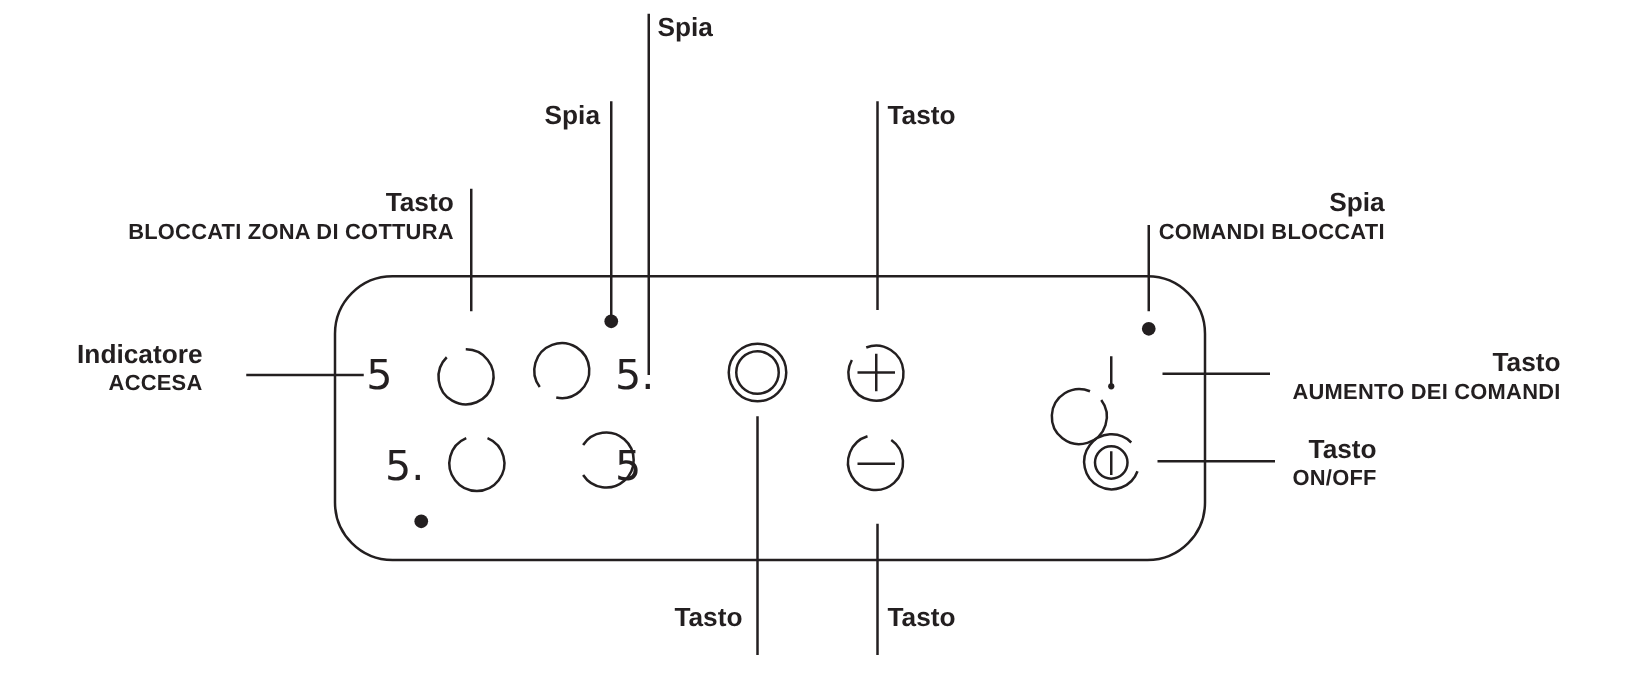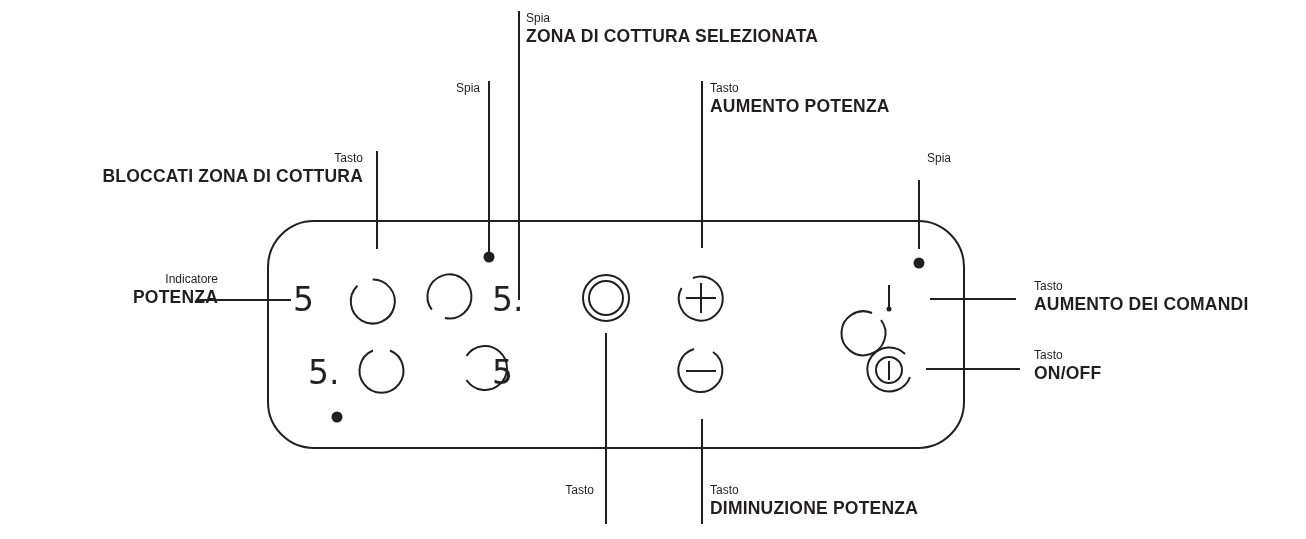--- a/index.html
+++ b/index.html
@@ -1,19 +1,19 @@
 <!DOCTYPE html>
 <html><head>
 <meta charset="utf-8">
 <style>
   html, body { margin:0; padding:0; background:#ffffff; }
   body { width:1306px; height:539px; position:relative; overflow:hidden; font-family:"Liberation Sans", sans-serif; color:#231f20; }
   svg.art { position:absolute; left:0; top:0; }
   .lbl { position:absolute; line-height:1; white-space:nowrap; }
-  .lbl .sub { display:block; font-size:12px; font-weight:normal; }
+  .lbl .sub { display:block; font-size:21px; font-weight:bold;text-align:right; }
   .lbl .main { display:block; font-size:17.5px; font-weight:bold; margin-top:4px; letter-spacing:0.2px; }
   .right { text-align:right; }
   .digit { position:absolute; font-family:"DejaVu Sans", sans-serif; font-size:33px; line-height:1; color:#231f20; }
 </style>
 </head>
 <body>
 
 <svg class="art" width="1306" height="539" viewBox="0 0 1306 539">
   <g fill="none" stroke="#231f20" stroke-width="2">
 
@@ -60,56 +60,54 @@
   </g>
 </svg>
 
 <div class="digit" style="left:293px; top:283px;">5</div>
 <div class="digit" style="left:492px; top:283px;">5.</div>
 <div class="digit" style="left:308px; top:356px;">5.</div>
 <div class="digit" style="left:492px; top:356px;">5</div>
 
 <div class="lbl" style="left:526px; top:12px;">
   <span class="sub">Spia</span>
-  <span class="main">ZONA DI COTTURA SELEZIONATA</span>
 </div>
 
 <div class="lbl right" style="right:826px; top:82px;">
   <span class="sub">Spia</span>
 </div>
 
 <div class="lbl" style="left:710px; top:82px;">
   <span class="sub">Tasto</span>
-  <span class="main">AUMENTO POTENZA</span>
 </div>
 
 <div class="lbl right" style="right:943px; top:152px;">
   <span class="sub">Tasto</span>
   <span class="main">BLOCCATI ZONA DI COTTURA</span>
 </div>
 
 <div class="lbl" style="left:927px; top:152px;">
   <span class="sub">Spia</span>
+  <span class="main">COMANDI BLOCCATI</span>
 </div>
 
-<div class="lbl right" style="right:1088px; top:273px;">
+<div class="lbl right" style="right:1144px; top:273px;">
   <span class="sub">Indicatore</span>
-  <span class="main">POTENZA</span>
+  <span class="main">ACCESA</span>
 </div>
 
 <div class="lbl" style="left:1034px; top:280px;">
   <span class="sub">Tasto</span>
   <span class="main">AUMENTO DEI COMANDI</span>
 </div>
 
 <div class="lbl" style="left:1034px; top:349px;">
   <span class="sub">Tasto</span>
   <span class="main">ON/OFF</span>
 </div>
 
 <div class="lbl right" style="right:712px; top:484px;">
   <span class="sub">Tasto</span>
 </div>
 
 <div class="lbl" style="left:710px; top:484px;">
   <span class="sub">Tasto</span>
-  <span class="main">DIMINUZIONE POTENZA</span>
 </div>
 
 </body></html>

